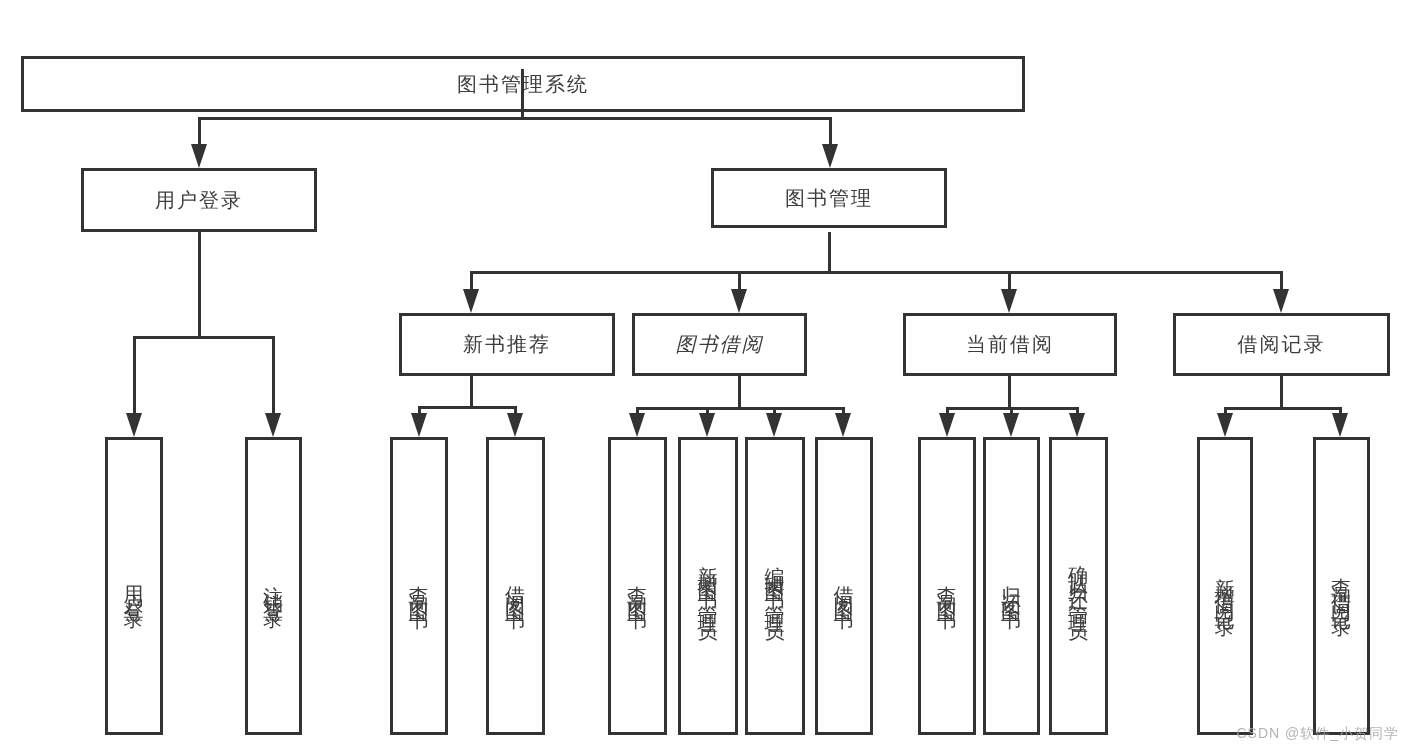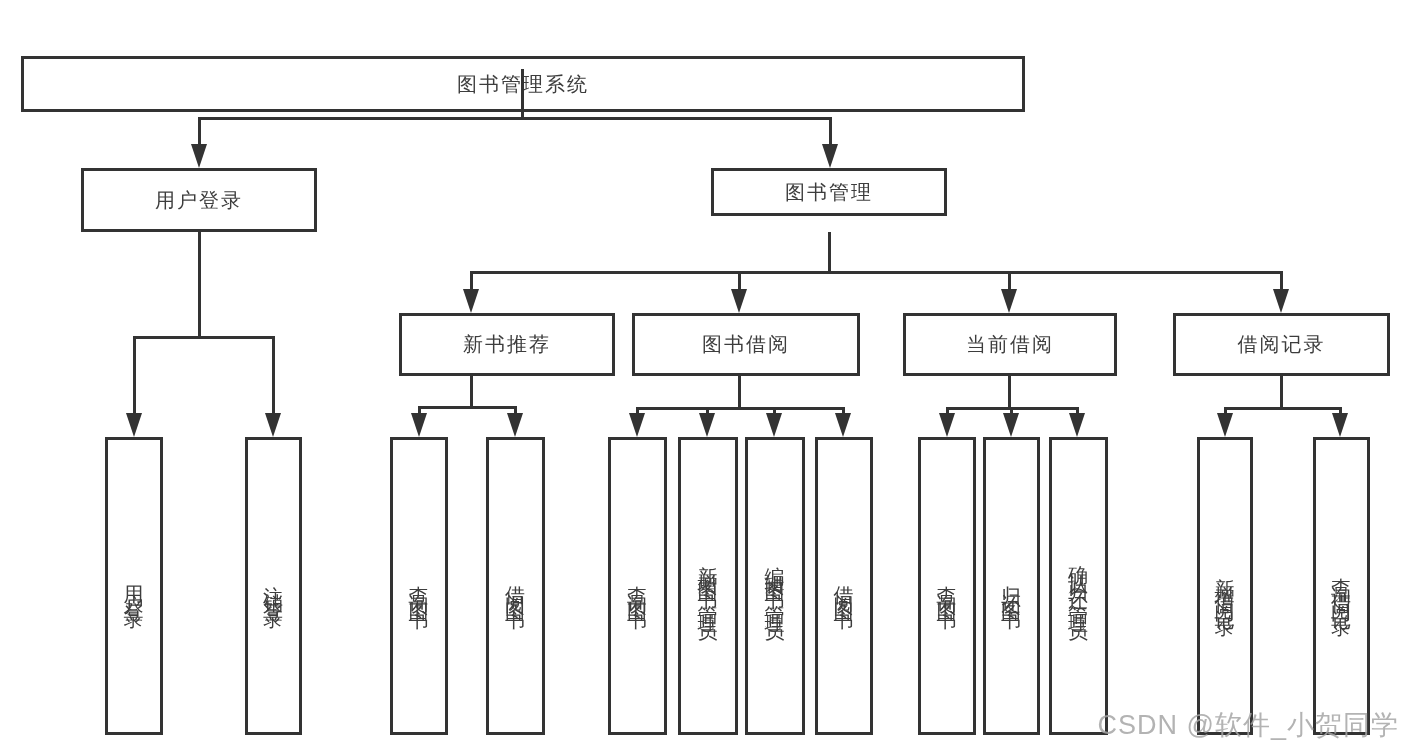--- a/index.html
+++ b/index.html
@@ -39,49 +39,49 @@
     position:absolute;
     width:0;height:0;
     border-left:8px solid transparent;
     border-right:8px solid transparent;
     border-top:24px solid #333333;
   }
   .watermark{
     position:absolute;
     right:6px;
     bottom:4px;
-    font-size:27px;
+    font-size:14px;
     color:#a6a6a6;
     letter-spacing:1px;
     opacity:.85;
     white-space:nowrap;
   }
 </style>
 </head>
 <body>
 
 <div id="canvas">
 
   <div class="node" style="left:21px;top:13px;width:1004px;height:56px;margin-top:43px;">
     <span>图书管理系统</span>
   </div>
 
   <div class="node" style="left:81px;top:168px;width:236px;height:64px;">
     <span>用户登录</span>
   </div>
 
-  <div class="node" style="left:711px;top:168px;width:236px;height:48px;">
+  <div class="node" style="left:711px;top:168px;width:236px;height:60px;">
     <span>图书管理</span>
   </div>
 
   <div class="node" style="left:363px;top:313px;width:216px;height:63px;margin-left:36px;">
     <span>新书推荐</span>
   </div>
 
-  <div class="node" style="left:632px;top:313px;width:228px;height:63px;">
+  <div class="node" style="left:632px;top:313px;width:175px;height:63px;font-style:italic;">
     <span>图书借阅</span>
   </div>
 
   <div class="node" style="left:903px;top:313px;width:214px;height:63px;">
     <span>当前借阅</span>
   </div>
 
   <div class="node" style="left:1173px;top:313px;width:217px;height:63px;">
     <span>借阅记录</span>
   </div>

